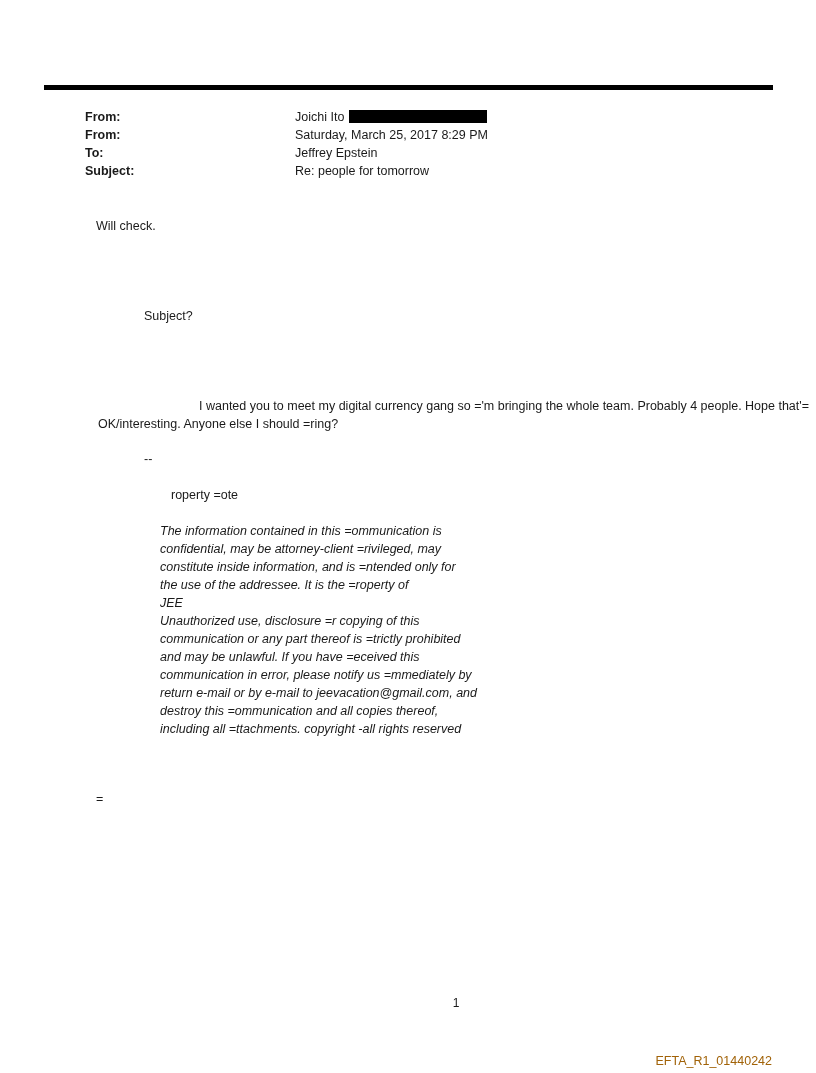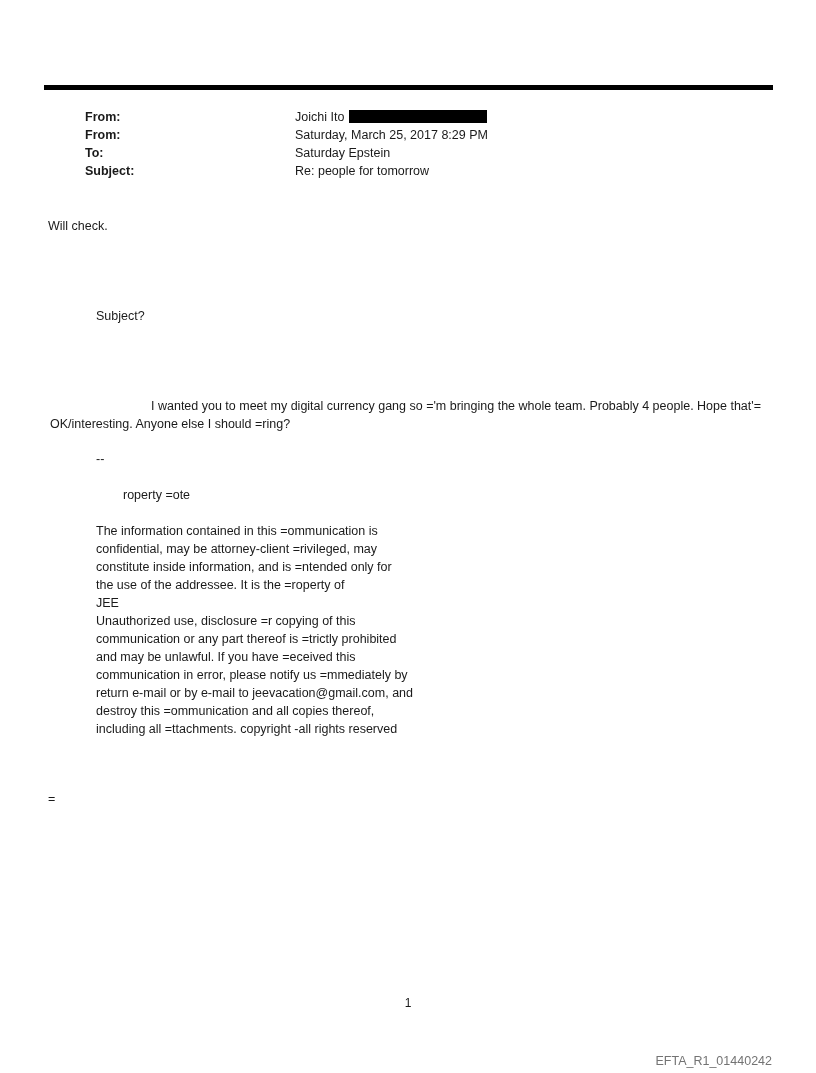--- a/index.html
+++ b/index.html
@@ -10,21 +10,21 @@
   .page {
     position: relative;
     width: 816px;
     height: 1073px;
     background: #ffffff;
     font-family: "Liberation Sans", "DejaVu Sans", sans-serif;
     font-size: 12.5px;
     color: #1a1a1a;
     overflow: hidden;
   }
-  .abs { position: absolute; line-height: 18px; }
+  .abs { position: absolute; line-height: 18px; margin-left: 48px; }
   .top-rule {
     position: absolute;
     left: 44px;
     top: 85px;
     width: 729px;
     height: 5px;
     background: #000000;
   }
   .hrow { position: absolute; left: 48px; white-space: nowrap; }
   .hlabel { display: inline-block; width: 210px; font-weight: bold; padding-left: 37px; }
@@ -43,52 +43,53 @@
     height: 14px;
     margin: 0 2px;
     vertical-align: -3px;
   }
   .para {
     left: 50px;
     width: 728px;
     text-indent: 101px;
   }
   .disclaimer {
-    left: 96px;
+    left: 112px;
     width: 420px;
     white-space: pre-line;
+    font-style: italic;
   }
   .page-number {
     left: 0;
     width: 100%;
     text-align: center;
     font-size: 12px;
   }
   .bates {
     right: 44px;
     font-size: 12.5px;
-    color: #737373;
+    color: #a16207;
   }
 </style>
 </head>
 <body>
 
 <div class="page">
 
   <div class="top-rule"></div>
 
   <div>
     <div class="hrow" style="top:110px">
       <span class="hlabel">From:</span><span>Joichi Ito</span><span class="redact redact-header"></span>
     </div>
     <div class="hrow" style="top:128px">
       <span class="hlabel">From:</span><span>Saturday, March 25, 2017 8:29 PM</span>
     </div>
     <div class="hrow" style="top:146px">
-      <span class="hlabel">To:</span><span>Saturday Epstein</span>
+      <span class="hlabel">To:</span><span>Jeffrey Epstein</span>
     </div>
     <div class="hrow" style="top:164px">
       <span class="hlabel">Subject:</span><span>Re: people for tomorrow</span>
     </div>
   </div>
 
   <div class="abs" style="left:48px; top:217px">Will check.</div>
 
 
   <div class="abs" style="left:96px; top:307px">Subject?</div>

